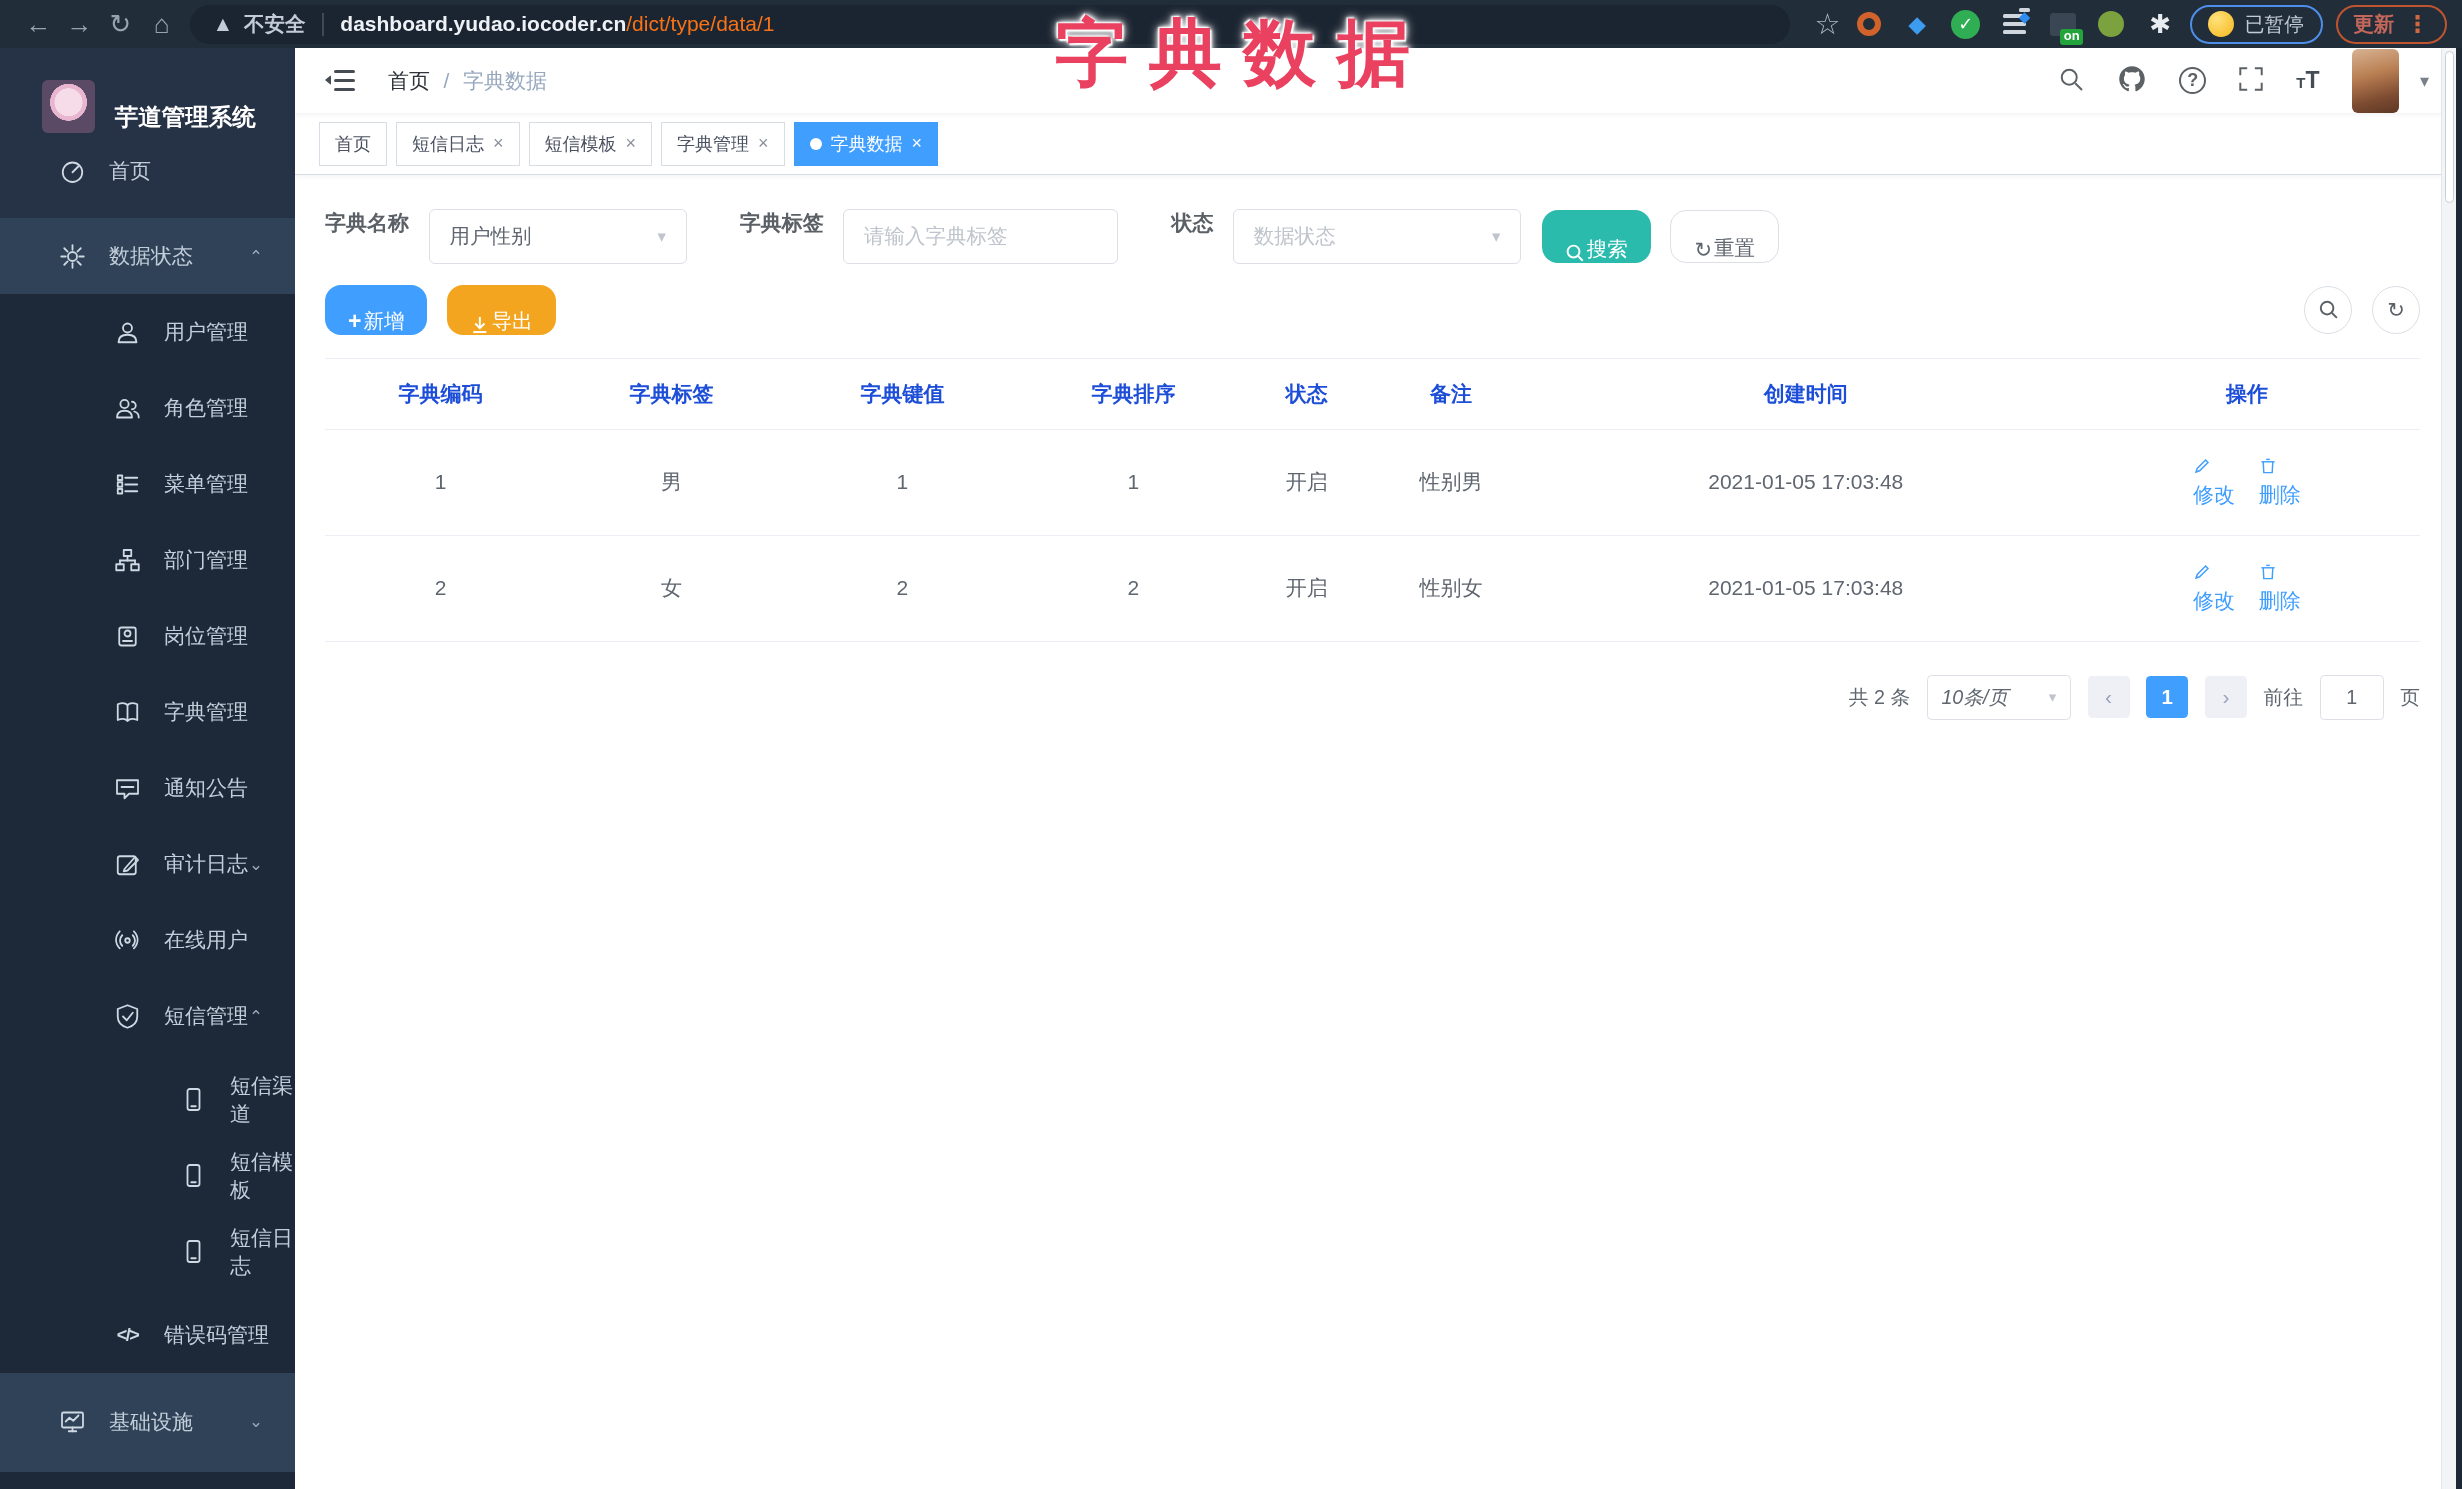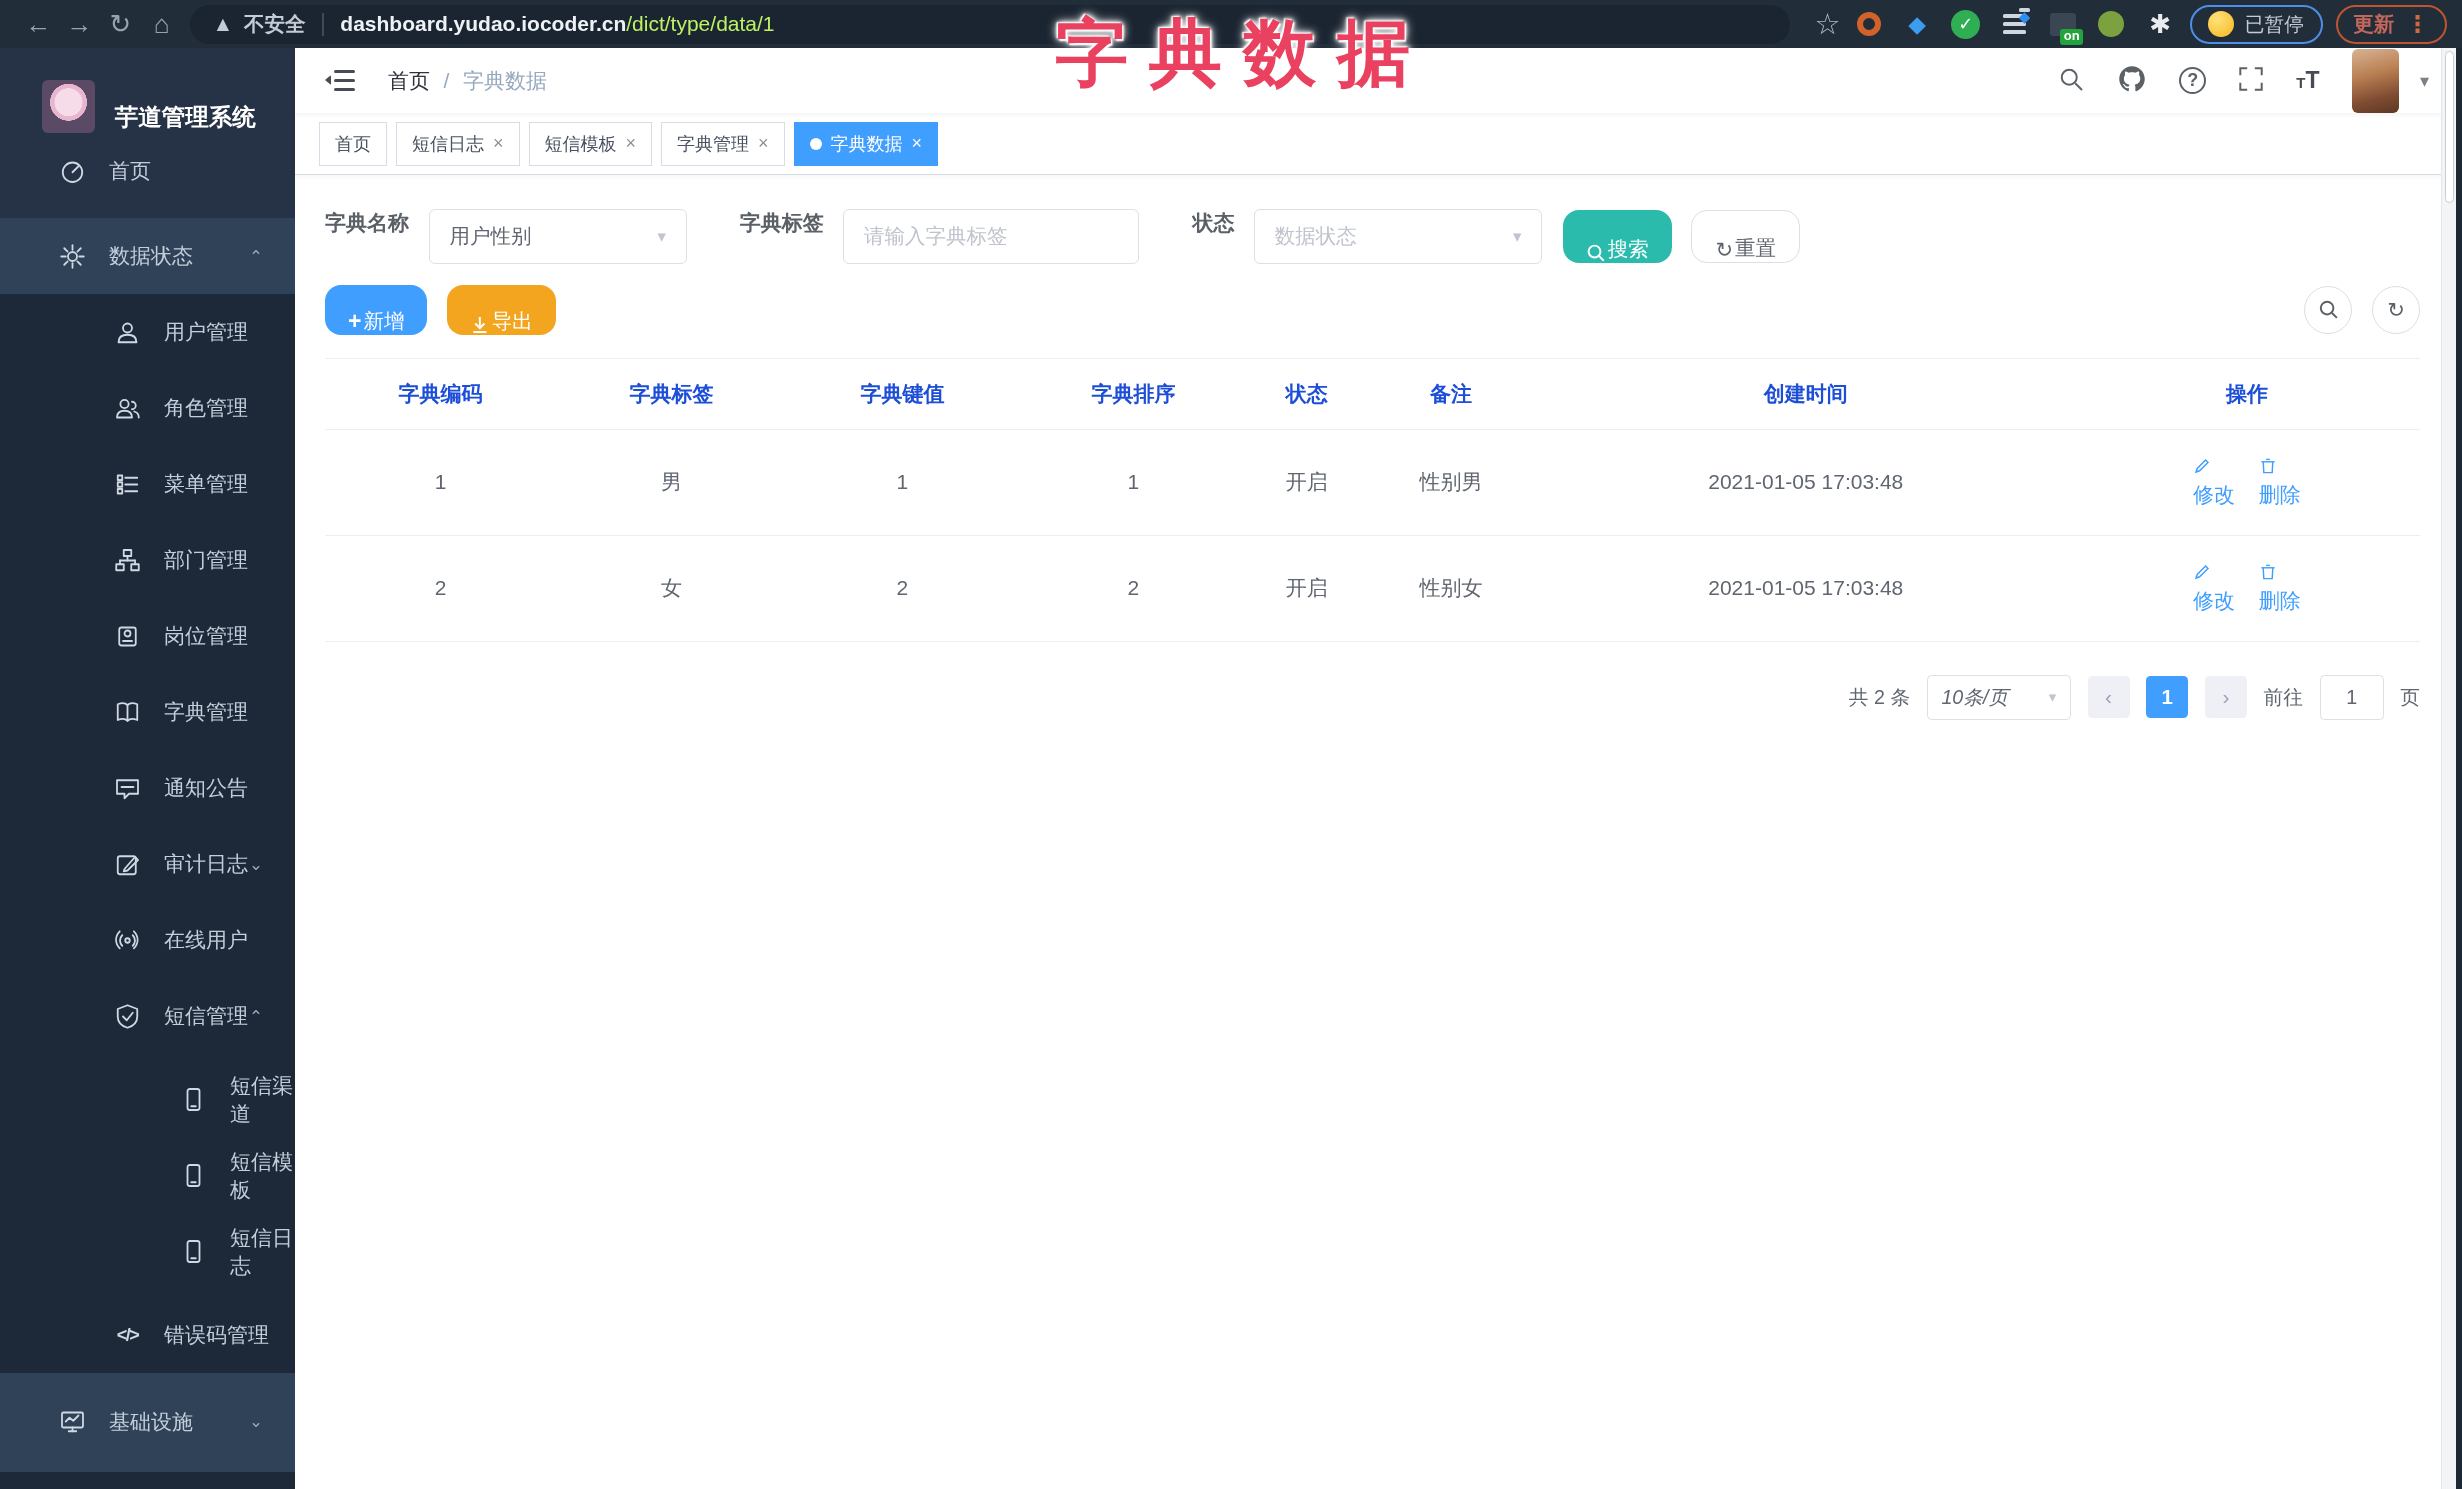--- a/index.html
+++ b/index.html
@@ -7,21 +7,21 @@
   body { font-family:"Liberation Sans","DejaVu Sans",sans-serif; background:#fff; position:relative; }
 
   
   .browser { height:48px; background:#222d3a; display:flex; align-items:center; padding:0 15px 0 18px; position:relative; z-index:5; }
   .nav-ico { width:41px; height:41px; display:flex; align-items:center; justify-content:center; color:#98a3b0; font-size:26px; flex:none; }
   .url-pill { flex:1; height:39px; min-width:0; background:#1b2531; border-radius:19.7px; margin:0 13.6px 0 7.6px; display:flex; align-items:center; padding:0 23px; overflow:hidden; }
   .warn-ico { color:#c3ccd6; font-size:21px; margin-right:10.6px; }
   .warn-txt { color:#c3ccd6; font-size:20.5px; font-weight:700; }
   .url-sep { width:1.5px; height:23px; background:#3d4a5a; margin:0 16.7px; }
   .url-host { color:#eef2f7; font-size:21px; font-weight:700; }
-  .url-path { color:#bef264; font-size:21px; }
+  .url-path { color:#f97316; font-size:21px; }
   .star { color:#aeb8c4; font-size:29px; margin:0 10.6px; }
   .exts { display:flex; align-items:center; gap:13.6px; margin-right:12px; }
   .ext { width:35px; height:35px; display:flex; align-items:center; justify-content:center; position:relative; flex:none; }
   .ext-ring { width:24px; height:24px; border:6.8px solid #d2622b; border-radius:50%; }
   .ext-gem { color:#3b9cf0; font-size:23px; }
   .ext-check { width:29px; height:29px; border-radius:50%; background:#2fae53; color:#fff; font-size:18px; font-weight:700; display:flex; align-items:center; justify-content:center; }
   .ext-bars { width:23px; height:19.7px; display:flex; flex-direction:column; justify-content:space-between; }
   .ext-bars i { display:block; height:3.8px; background:#cfd6dd; border-radius:1.5px; }
   .ext-bars .dia { position:absolute; top:1.5px; right:1.5px; color:#2e8ef0; font-size:15px; font-style:normal; }
   .ext-dark { width:26px; height:23px; background:#3a4654; border-radius:3px; }
@@ -90,21 +90,21 @@
 
   
   .content { flex:1; padding:23px 42px 0 30px; background:#fff; }
   .filter-row { display:flex; align-items:center; margin:10.6px 0 21px; }
   .f-item { display:flex; align-items:flex-start; margin-right:53px; }
   .f-label { font-size:21px; font-weight:700; color:#5a6066; margin-right:19.7px; white-space:nowrap; }
   .ctrl { height:55px; border:1.5px solid #dcdfe6; border-radius:6px; background:#fff; display:flex; align-items:center; padding:0 19.7px; font-size:20.5px; }
   .ctrl .val { color:#5f6670; }
   .ctrl .ph { color:#bfc4cc; }
   .ctrl .sel-caret { margin-left:auto; color:#c0c4cc; font-size:16.7px; }
-  .w340{width:258px;} .w370{width:296px;} .w380{width:288px;}
+  .w340{width:258px;} .w370{width:275px;} .w380{width:288px;}
   .btn { height:53px; border-radius:16px; display:inline-flex; align-items:flex-end; justify-content:center; gap:2px; font-size:20.5px; padding:0 23px; border:none; }
   .btn-search { background:#2bbbad; color:#fff; margin-left:3px; }
   .btn-reset { background:#fff; color:#5f6670; border:1.5px solid #dcdfe6; margin-left:19.7px; }
   .btn svg { stroke:#fff; fill:none; stroke-width:3; }
   .btn-reset .rico { color:#5f6670; font-size:21px; }
 
   .toolbar-row { display:flex; align-items:center; margin:4.5px 0 23px; }
   .btn-add { background:#409eff; color:#fff; height:50px; }
   .btn-export { background:#f3a51f; color:#fff; height:50px; margin-left:19.7px; }
   .plus { font-size:23px; font-weight:700; }

